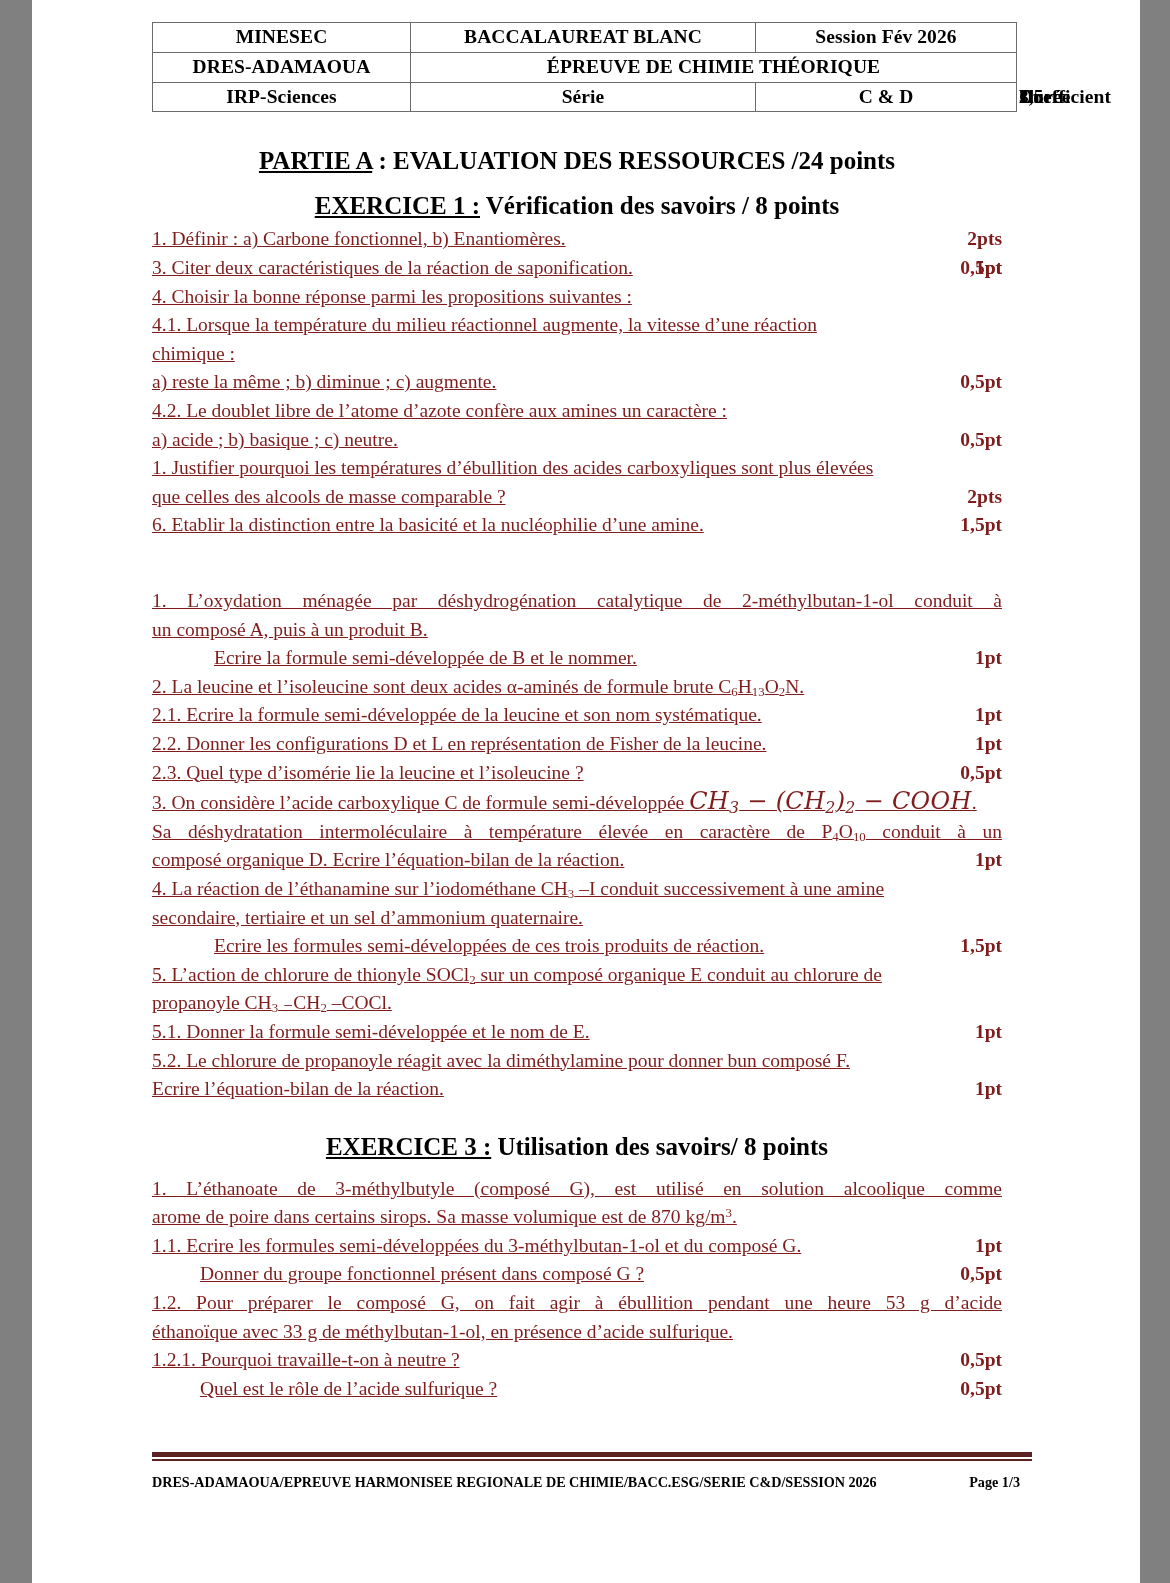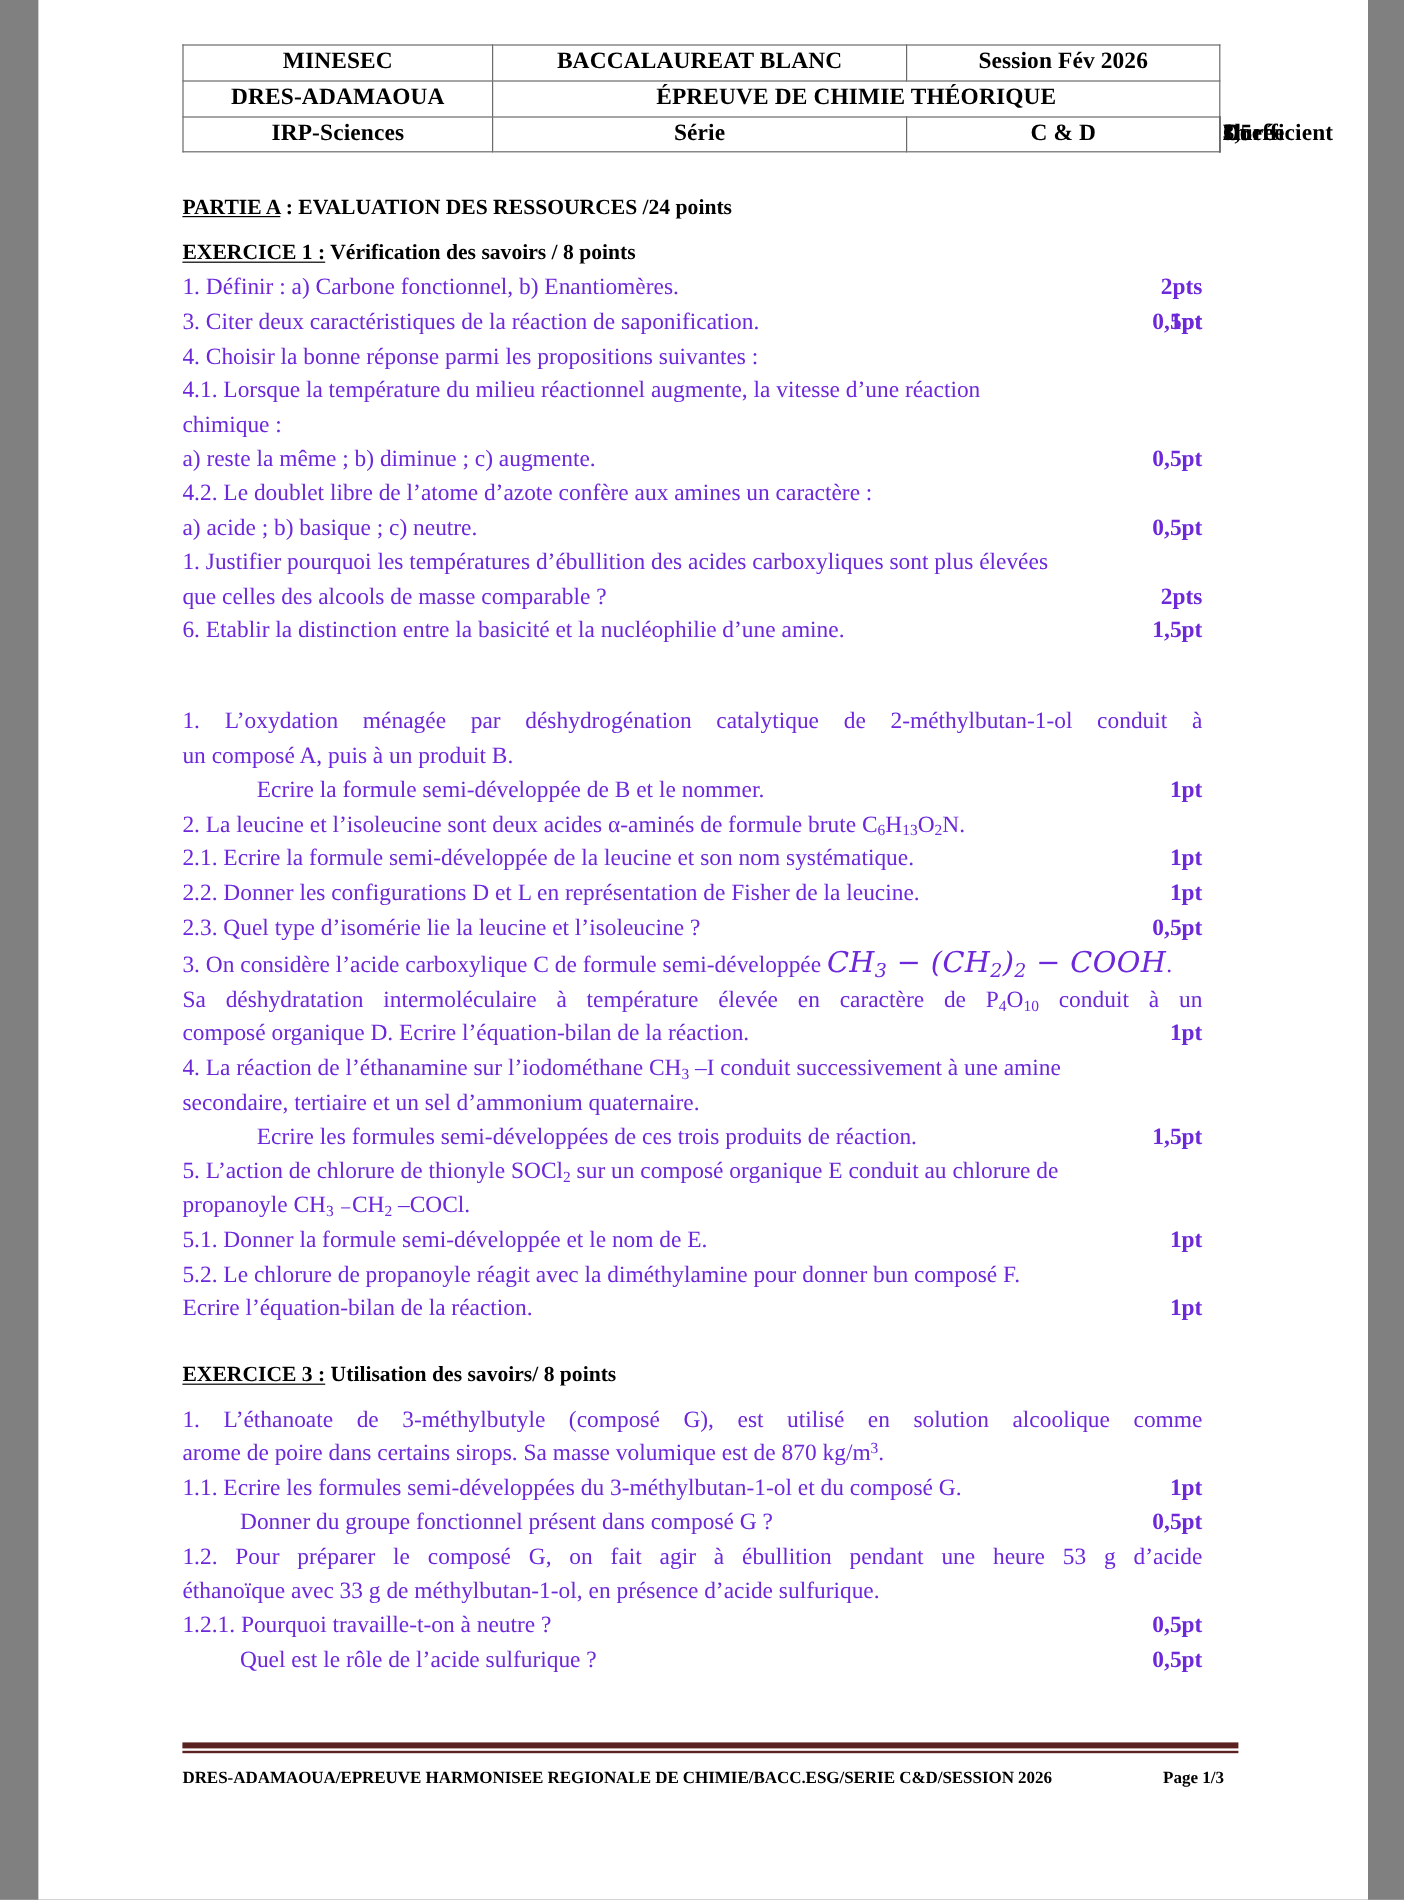--- a/index.html
+++ b/index.html
@@ -29,55 +29,57 @@
     left: 120px;
     top: 20px;
     width: 850px;
   }
 
   
   table.head {
     border-collapse: collapse;
     width: 849px;
     table-layout: fixed;
-    margin: 17px 0 0 0;
+    margin: 2px 0 0 0;
     padding-left: 18px;
   }
   table.head td {
     border: 1.2px solid #6b6b6b;
     text-align: center;
     font-weight: bold;
     font-size: 19.5px;
     line-height: 1.12;
     padding: 3px 2px 4px 2px;
     letter-spacing: 0.1px;
     white-space: nowrap;
   }
 
   
   .sec-title {
     font-weight: bold;
-    font-size: 18px;
+    font-size: 25px;
     margin: 0;
     padding: 0;
+    text-align: center;
   }
   .sec-title .u {
     text-decoration: underline;
     text-underline-offset: 2px;
   }
 
   .blk { position: relative; }
 
   p.line {
     margin: 0;
     padding: 0;
     font-size: 19.5px;
     line-height: 28.6px;
-    color: #6d28d9;
+    color: #7f1d1d;
     position: relative;
+    text-decoration: underline;
   }
   p.just {
     text-align: justify;
     text-justify: inter-word;
   }
   p.just.lastfull { text-align-last: justify; }
 
   .indent { display: inline-block; width: 62px; }
   .indent-sm { display: inline-block; width: 48px; }
 

